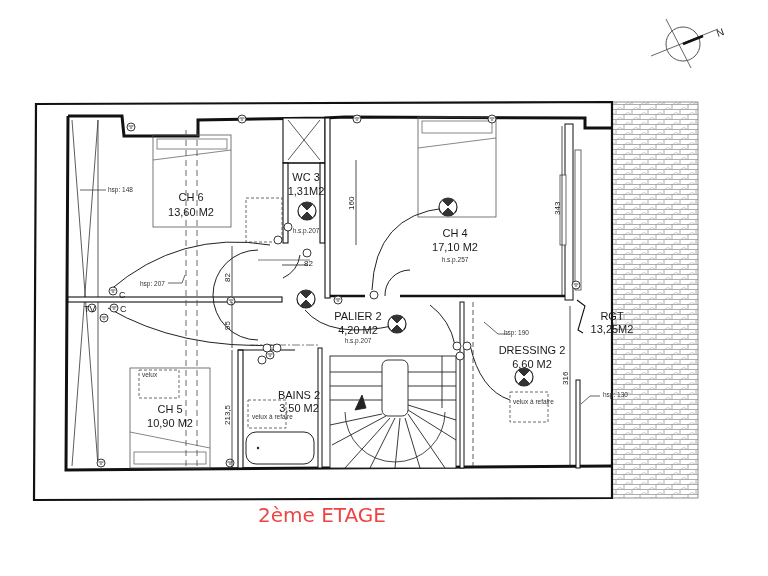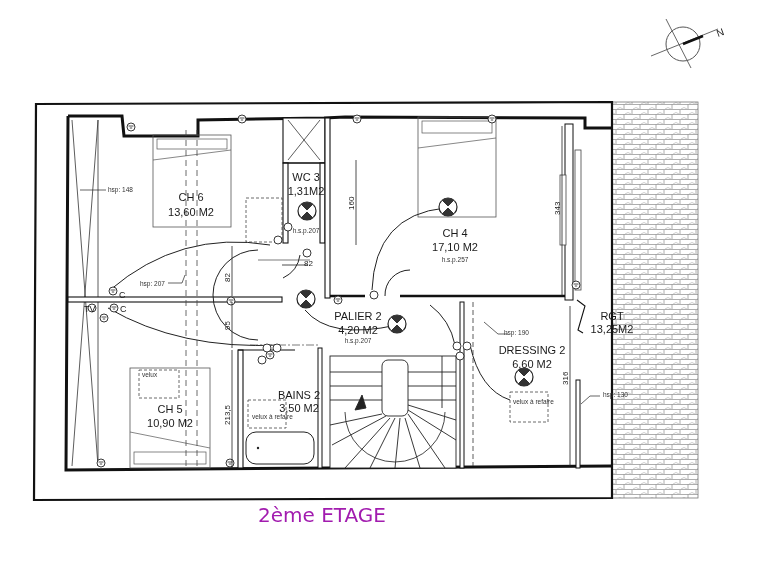--- a/index.html
+++ b/index.html
@@ -2,21 +2,21 @@
 <html><head>
 <meta charset="utf-8">
 <style>
   html, body { margin: 0; padding: 0; background: #ffffff; }
   body { width: 768px; height: 576px; position: relative; overflow: hidden; font-family: "Liberation Sans", sans-serif; }
   svg { position: absolute; left: 0; top: 0; }
   .lbl { font-family: "Liberation Sans", sans-serif; fill: #1a1a1a; }
   .room { font-size: 11px; }
   .small { font-size: 6.5px; fill: #333; }
   .dim { font-size: 8px; fill: #222; }
-  .title { position: absolute; left: 0; width: 644px; top: 503px; text-align: center; font-family: "DejaVu Sans", sans-serif; font-size: 20px; color: #a21caf; }
+  .title { position: absolute; left: 0; width: 644px; top: 503px; text-align: center; font-family: "DejaVu Sans", sans-serif; font-size: 20px; color: #ef4444; }
 </style>
 </head>
 <body>
 
 <svg width="768" height="576" viewBox="0 0 768 576" xmlns="http://www.w3.org/2000/svg">
   <defs>
     <pattern id="tiles" x="0" y="0" width="16" height="10" patternUnits="userSpaceOnUse">
       <rect width="16" height="10" fill="#fff"></rect>
       <path d="M0 9.5 H16 M8 0 V4 M0 4.5 H16 M0 4 V9 M16 4 V9" stroke="#999" stroke-width="0.8" fill="none"></path>
       <path d="M1 4 Q4 1 7 4 M9 9 Q12 6 15 9" stroke="#aaa" stroke-width="0.6" fill="none"></path>

